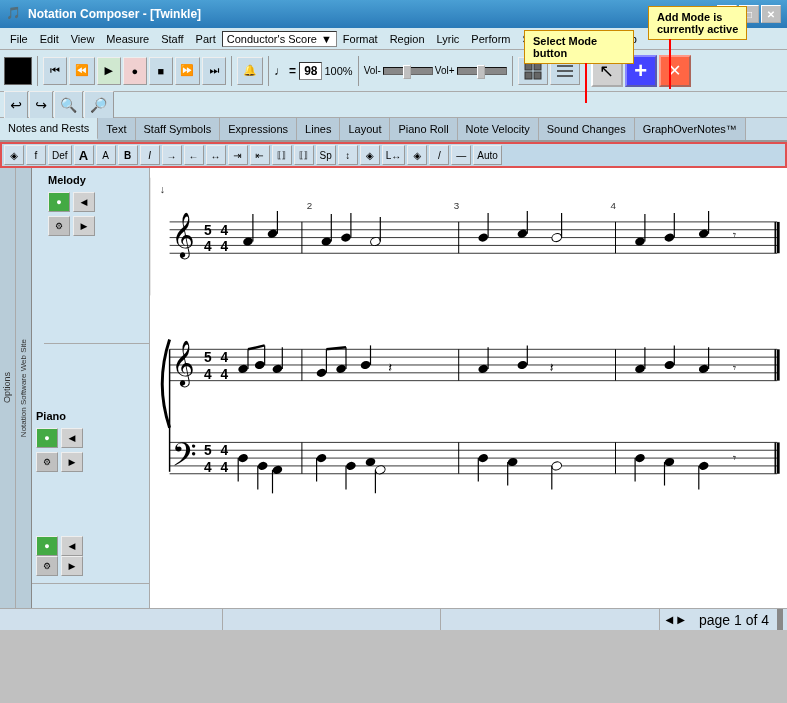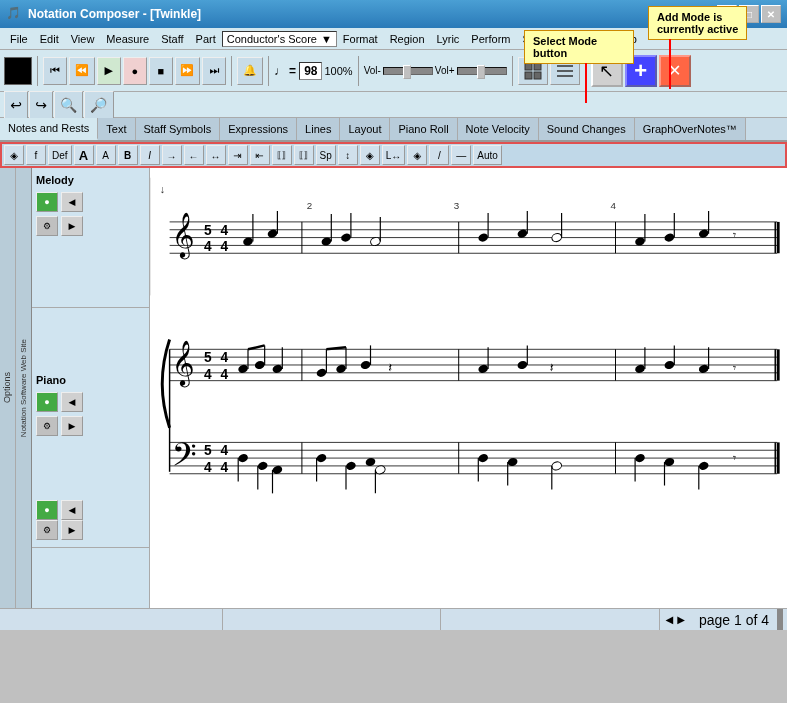--- a/index.html
+++ b/index.html
@@ -371,21 +371,21 @@
       <span style="writing-mode:vertical-rl; transform:rotate(180deg); font-size:8px; color:#333; cursor:pointer;">Notation Software Web Site</span>
     </div>
   </div>
 
   <div style="display:flex; flex:1; flex-direction:column;">
 
     <div style="display:flex; flex:1; overflow:hidden;">
 
       <div style="width:118px; background:#d0e4f0; border-right:1px solid #aaa; display:flex; flex-direction:column;">
 
-        <div style="height:140px; border-bottom:1px solid #aaa; padding:6px 4px; display:flex; flex-direction:column; justify-content:flex-start;">
+        <div style="height:176px; border-bottom:1px solid #aaa; padding:6px 4px; display:flex; flex-direction:column; justify-content:flex-start;margin-left:12px;">
           <span style="font-size:11px; font-weight:bold; margin-bottom:6px;">Melody</span>
           <div style="display:flex; gap:3px; margin-bottom:4px;">
             <div class="track-btn green">●</div>
             <div class="track-btn arrow">◀</div>
           </div>
           <div style="display:flex; gap:3px;">
             <div class="track-btn gray">⚙</div>
             <div class="track-btn arrow">▶</div>
           </div>
         </div>

